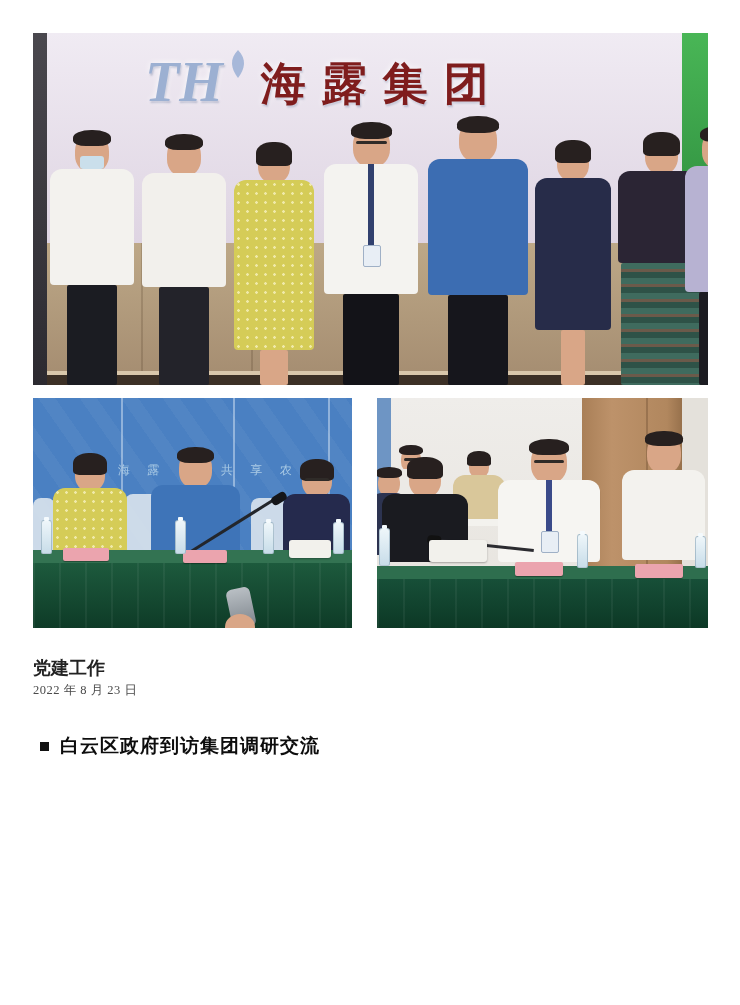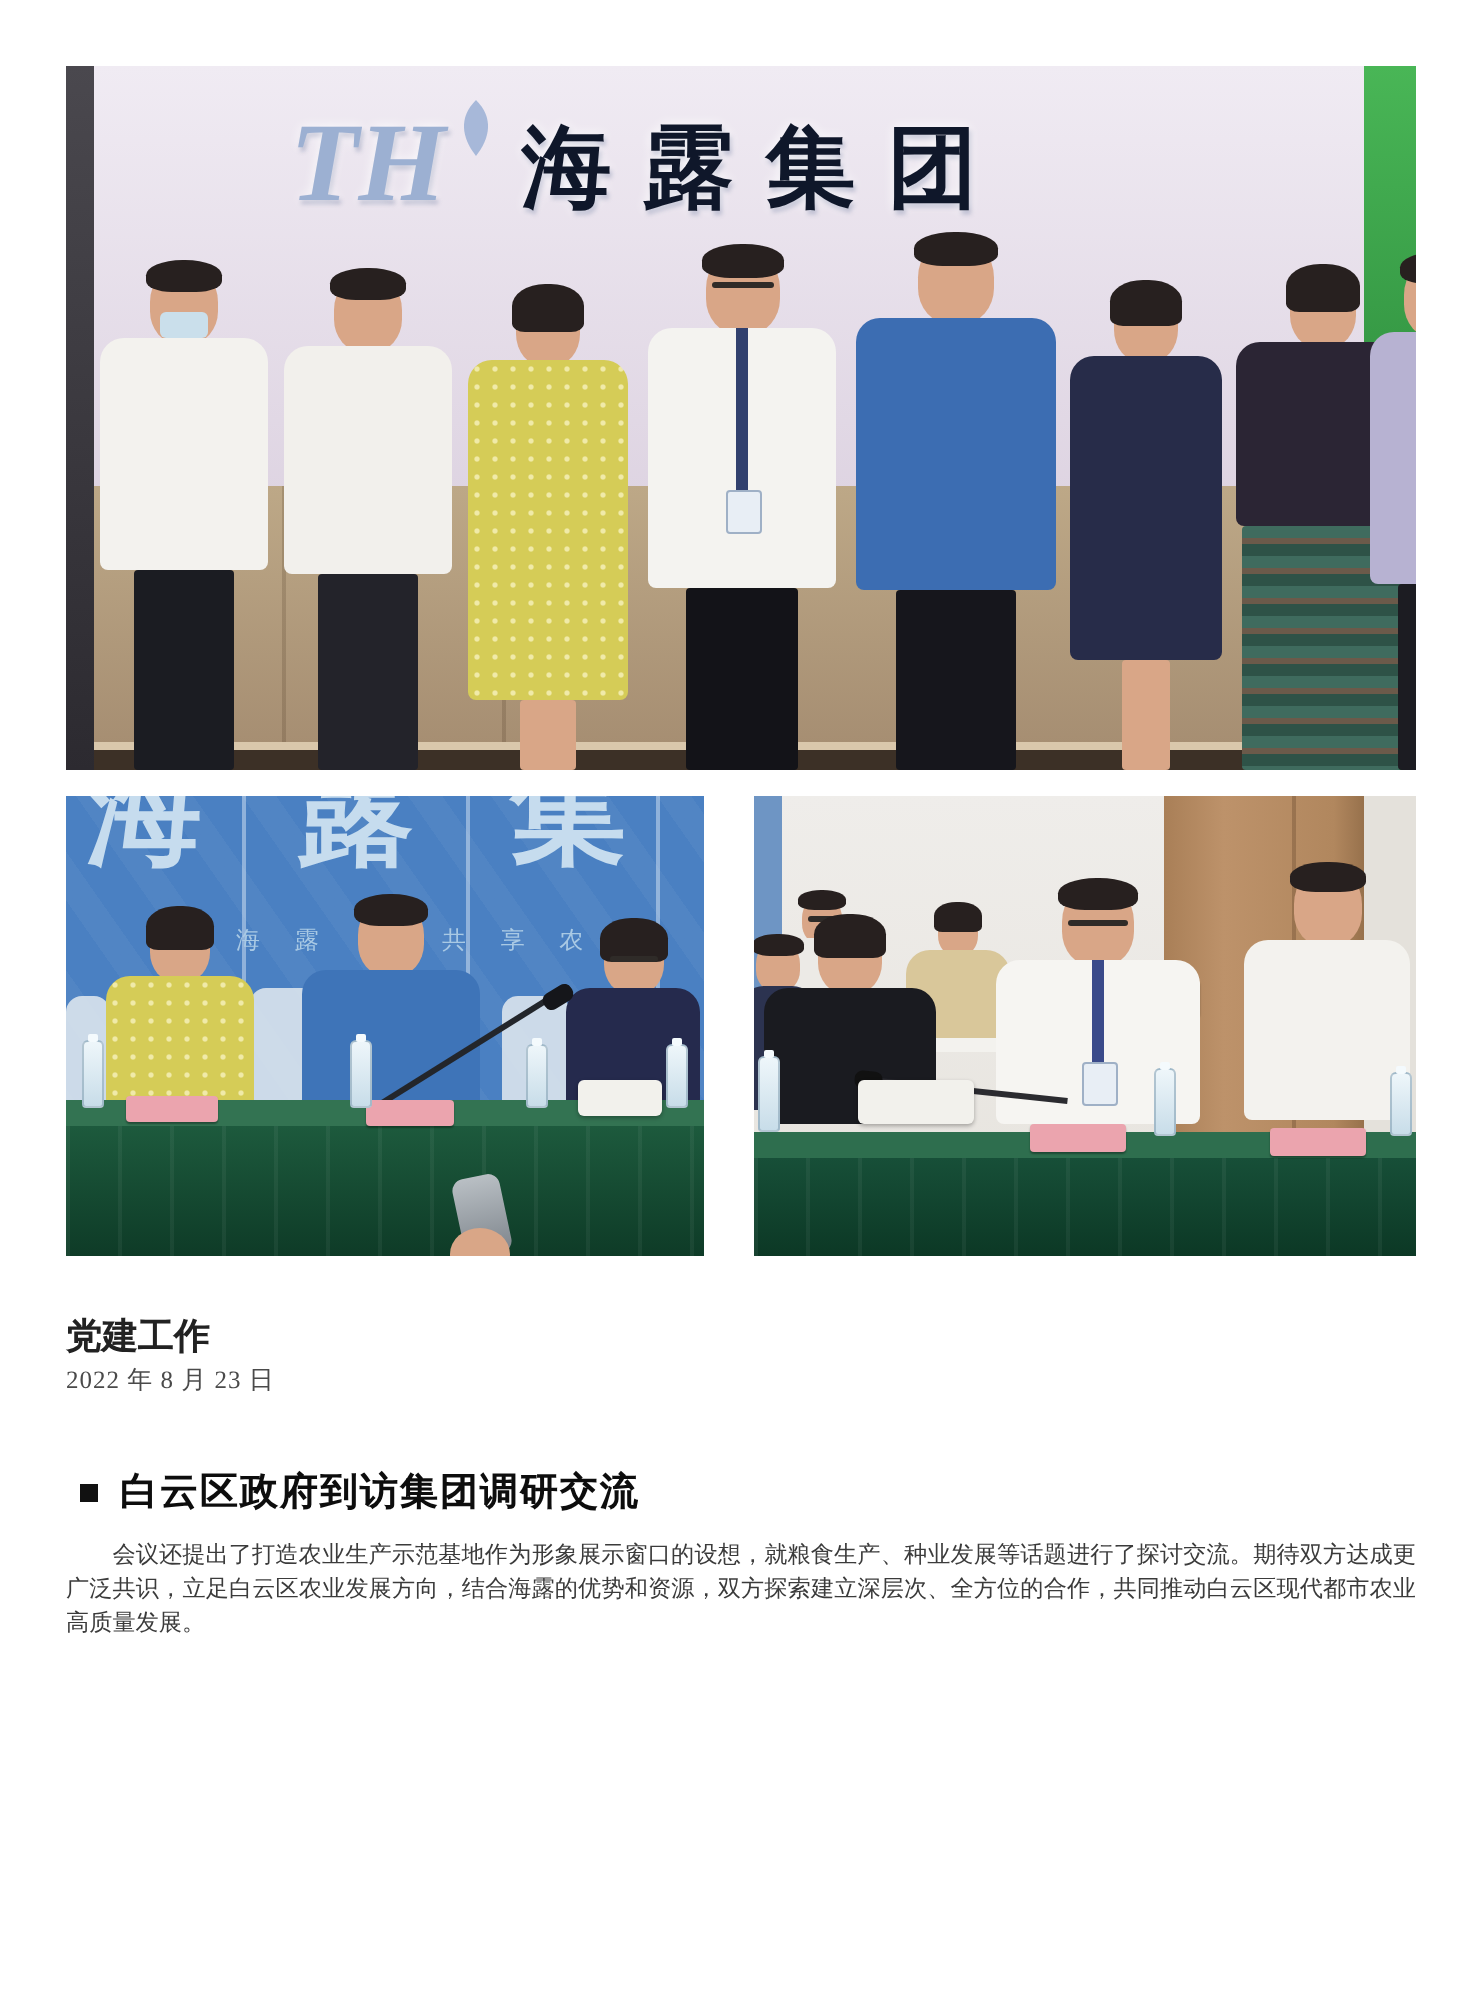--- a/index.html
+++ b/index.html
@@ -26,21 +26,21 @@
   .pt-wall{position:absolute;left:0;top:0;right:0;height:214px;background:linear-gradient(180deg,#f0ebf3 0%,#e6ddе9 60%,#ded4e2 100%);background:linear-gradient(180deg,#f0ebf3,#ded4e2);}
   .pt-wood{position:absolute;left:0;top:210px;right:0;height:130px;background:linear-gradient(180deg,#bda887,#a68e72);}
   .pt-wood:after{content:"";position:absolute;inset:0;background:repeating-linear-gradient(90deg,transparent 0 108px,rgba(60,40,20,.18) 108px 110px);}
   .pt-baseline{position:absolute;left:0;top:338px;right:0;height:4px;background:#d9c7ab;}
   .pt-floor{position:absolute;left:0;top:342px;right:0;height:10px;background:#3c3026;}
   .pt-dark-left{position:absolute;left:0;top:0;width:14px;height:352px;background:linear-gradient(180deg,#4a484e,#2c2a30);z-index:1;}
   .pt-green{position:absolute;right:0;top:0;width:26px;height:352px;background:linear-gradient(180deg,#49b656,#2f8f3f 55%,#1e5e2c);z-index:1;}
   .pt-logo{position:absolute;left:112px;top:14px;display:flex;align-items:flex-start;z-index:1;}
   .pt-logo-mark{font-family:"Liberation Serif",serif;font-style:italic;font-weight:bold;font-size:56px;line-height:70px;color:#9cb0d2;text-shadow:0 0 6px rgba(255,255,255,.95),1px 2px 2px rgba(100,110,150,.45);}
   .pt-leaf{margin:2px 10px 0 2px;}
-  .pt-logo-text{font-size:45px;line-height:74px;font-weight:bold;letter-spacing:16px;color:#0f172a;text-shadow:0 0 6px rgba(255,255,255,.95),1px 2px 2px rgba(100,110,150,.45);}
+  .pt-logo-text{font-size:45px;line-height:74px;font-weight:bold;letter-spacing:16px;color:#7f1d1d;text-shadow:0 0 6px rgba(255,255,255,.95),1px 2px 2px rgba(100,110,150,.45);}
 
   
   .dot-dress{background-color:#d5cc57;background-image:radial-gradient(#f0eaa9 1px,transparent 1.6px);background-size:9px 9px;}
   
   .pat-skirt{width:88%;flex:1;border-radius:2px;background:repeating-linear-gradient(180deg,#3f6b5e 0 6px,#6b5a4a 6px 9px,#2e5247 9px 15px);}
 
   
   .photo-bl{left:33px;top:398px;width:319px;height:230px;background:#4a80c2;}
   .bl-texture{position:absolute;inset:0;background:repeating-linear-gradient(55deg,rgba(255,255,255,.04) 0 14px,transparent 14px 34px);}
   .bl-seam{position:absolute;top:0;bottom:78px;width:2px;background:rgba(230,240,250,.45);}
@@ -167,21 +167,20 @@
       <div class="to" style="background:#b7b2d2;height:126px;"></div>
       <div class="lg" style="background:#1c1c22;"></div>
     </div>
   </div>
 
   <div class="photo photo-bl">
     <div class="bl-texture"></div>
     <div class="bl-seam" style="left:88px;"></div>
     <div class="bl-seam" style="left:200px;"></div>
     <div class="bl-seam" style="left:295px;"></div>
-    <div class="bl-banner">海露集</div>
     <div class="bl-slogan" style="left:85px;">海 露</div>
     <div class="bl-slogan" style="left:188px;">共 享 农 业</div>
     <div class="bl-chair" style="left:0;top:100px;width:22px;height:70px;"></div>
     <div class="bl-chair" style="left:92px;top:96px;width:38px;height:60px;"></div>
     <div class="bl-chair" style="left:218px;top:100px;width:34px;height:56px;"></div>
 
     <div class="person" style="left:18px;top:58px;width:78px;height:100px;">
       <div class="ph" style="width:30px;height:35px;">
           <div class="hr long" style="height:22px;"></div>
         </div>
@@ -282,16 +281,15 @@
   </div>
 
   <div class="dept">党建工作</div>
   <div class="pdate">2022 年 8 月 23 日</div>
 
   <div class="article-title">
     <span class="bullet"></span>
     <span>白云区政府到访集团调研交流</span>
   </div>
   <div class="article-body">
-    <p>会议还提出了打造农业生产示范基地作为形象展示窗口的设想，就粮食生产、种业发展等话题进行了探讨交流。期待双方达成更广泛共识，立足白云区农业发展方向，结合海露的优势和资源，双方探索建立深层次、全方位的合作，共同推动白云区现代都市农业高质量发展。</p>
   </div>
 
 </div>
 
 </body></html>

